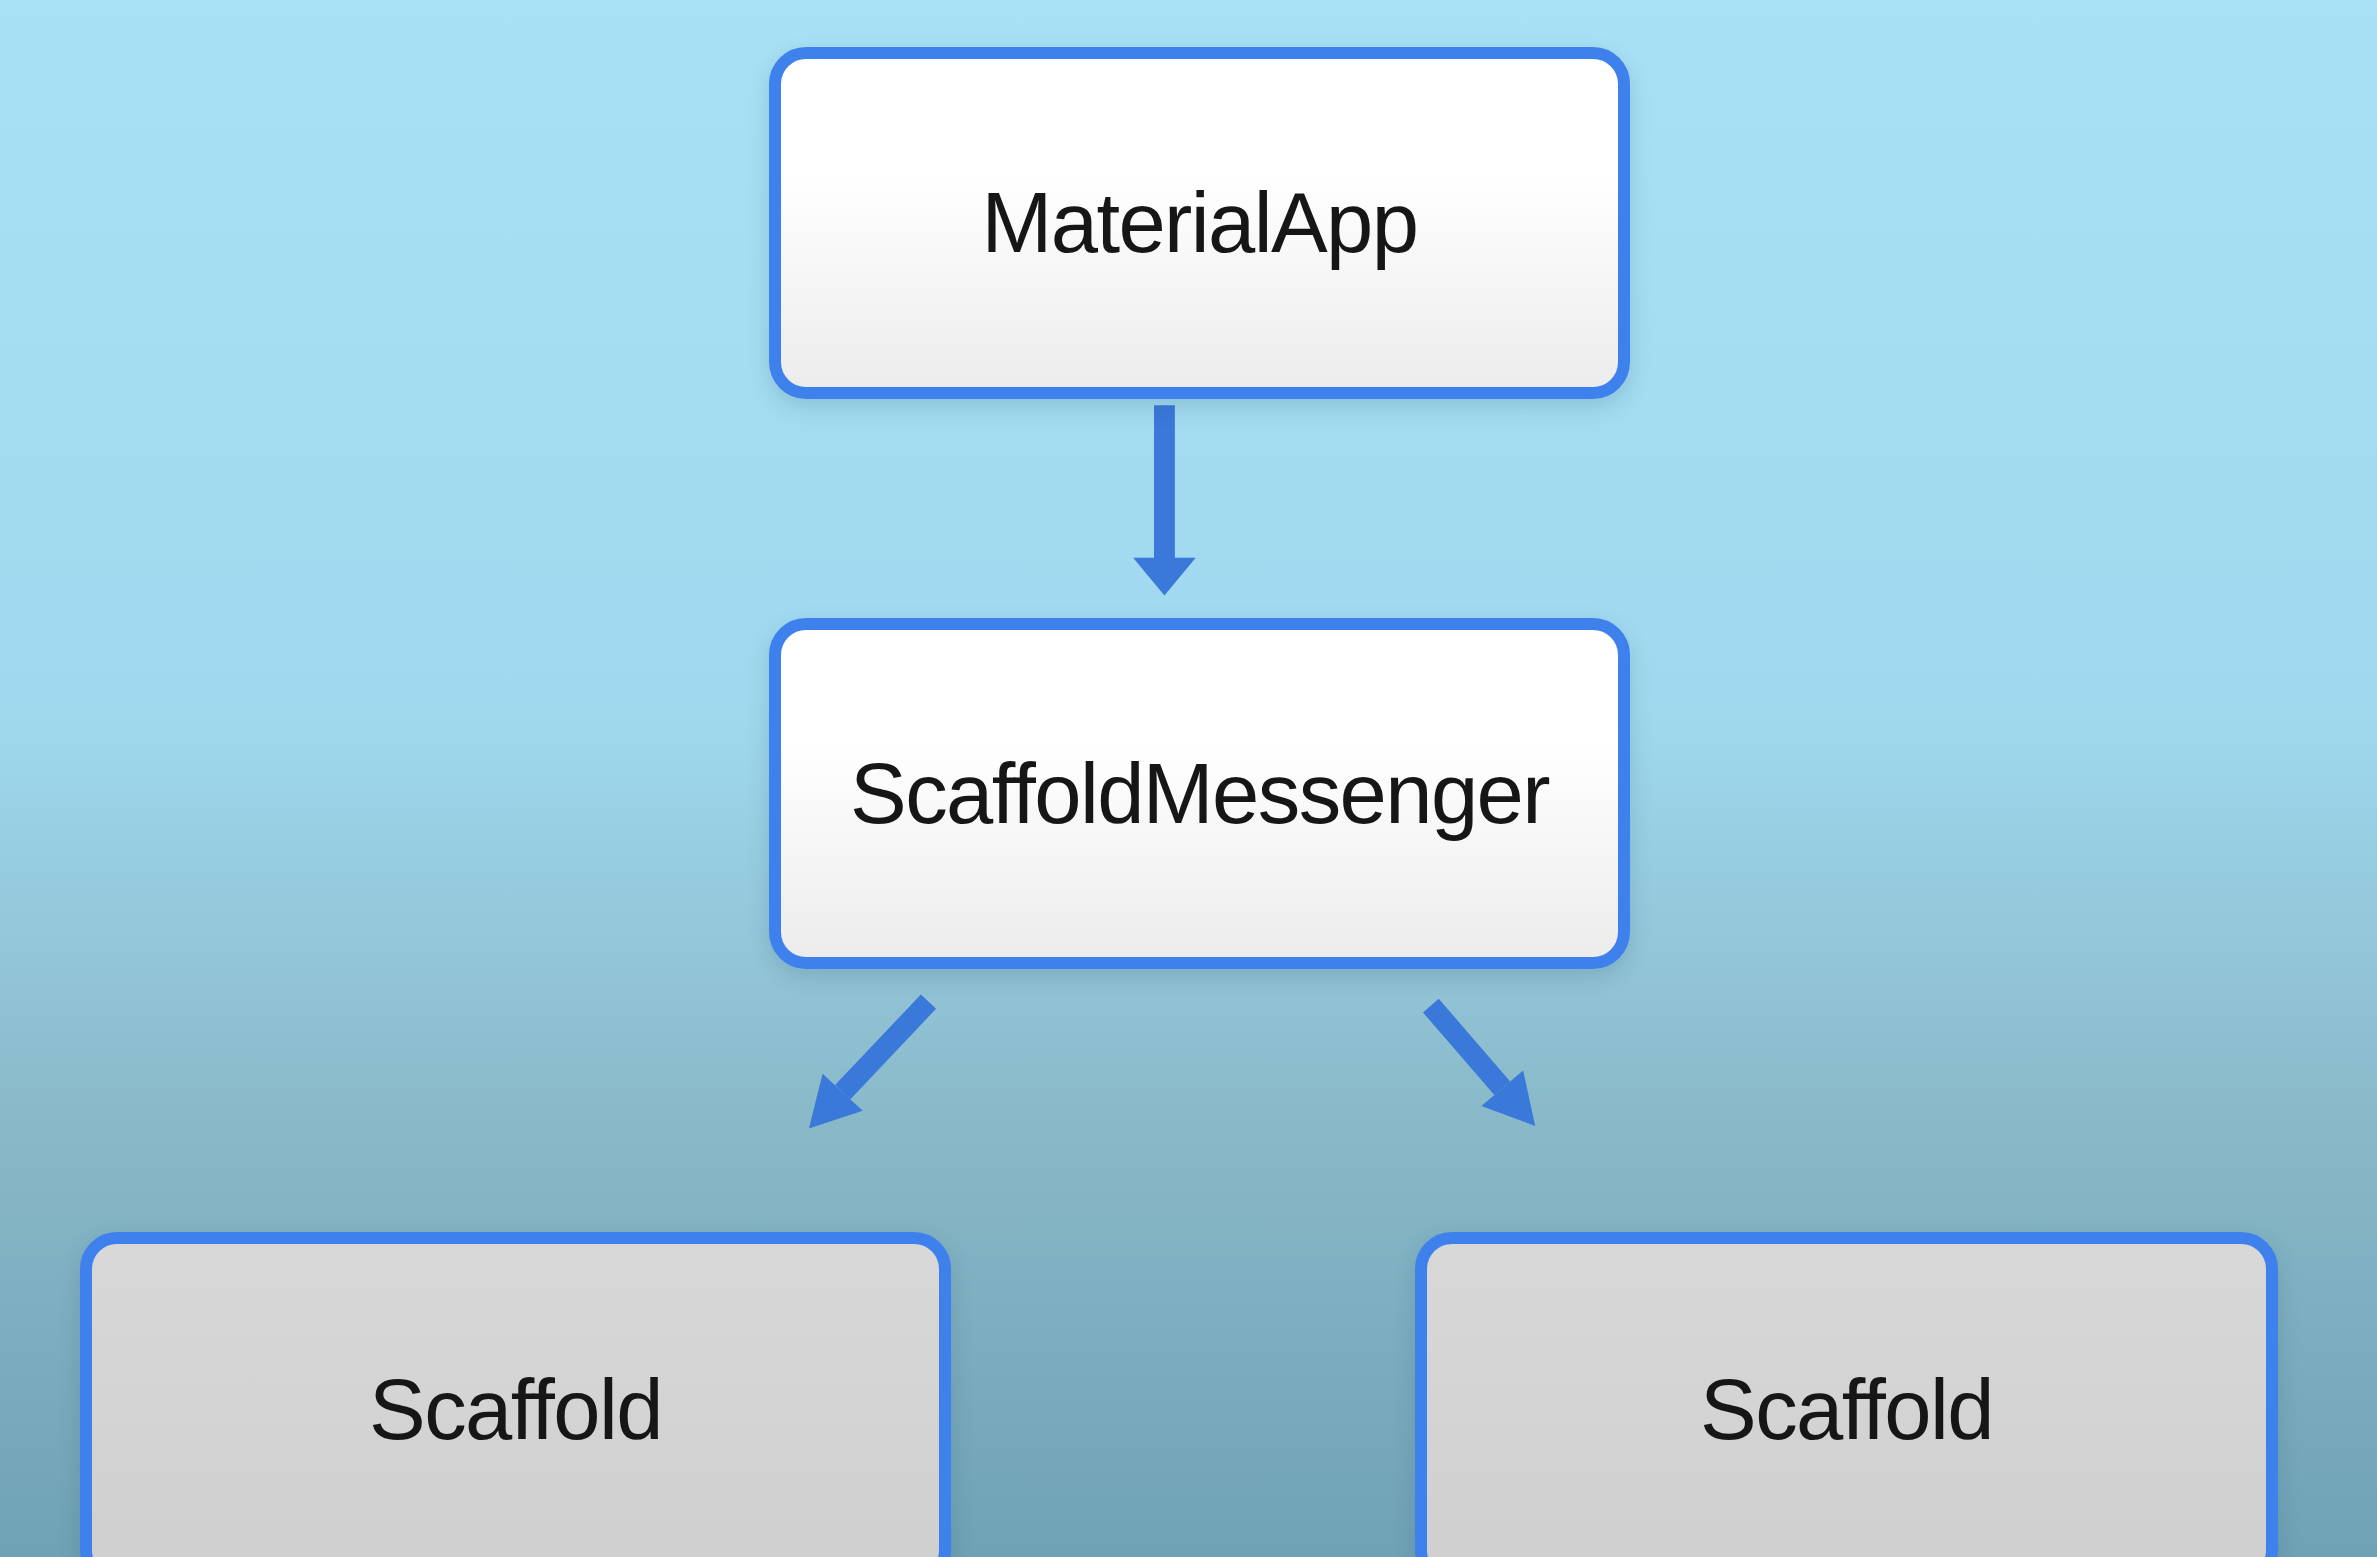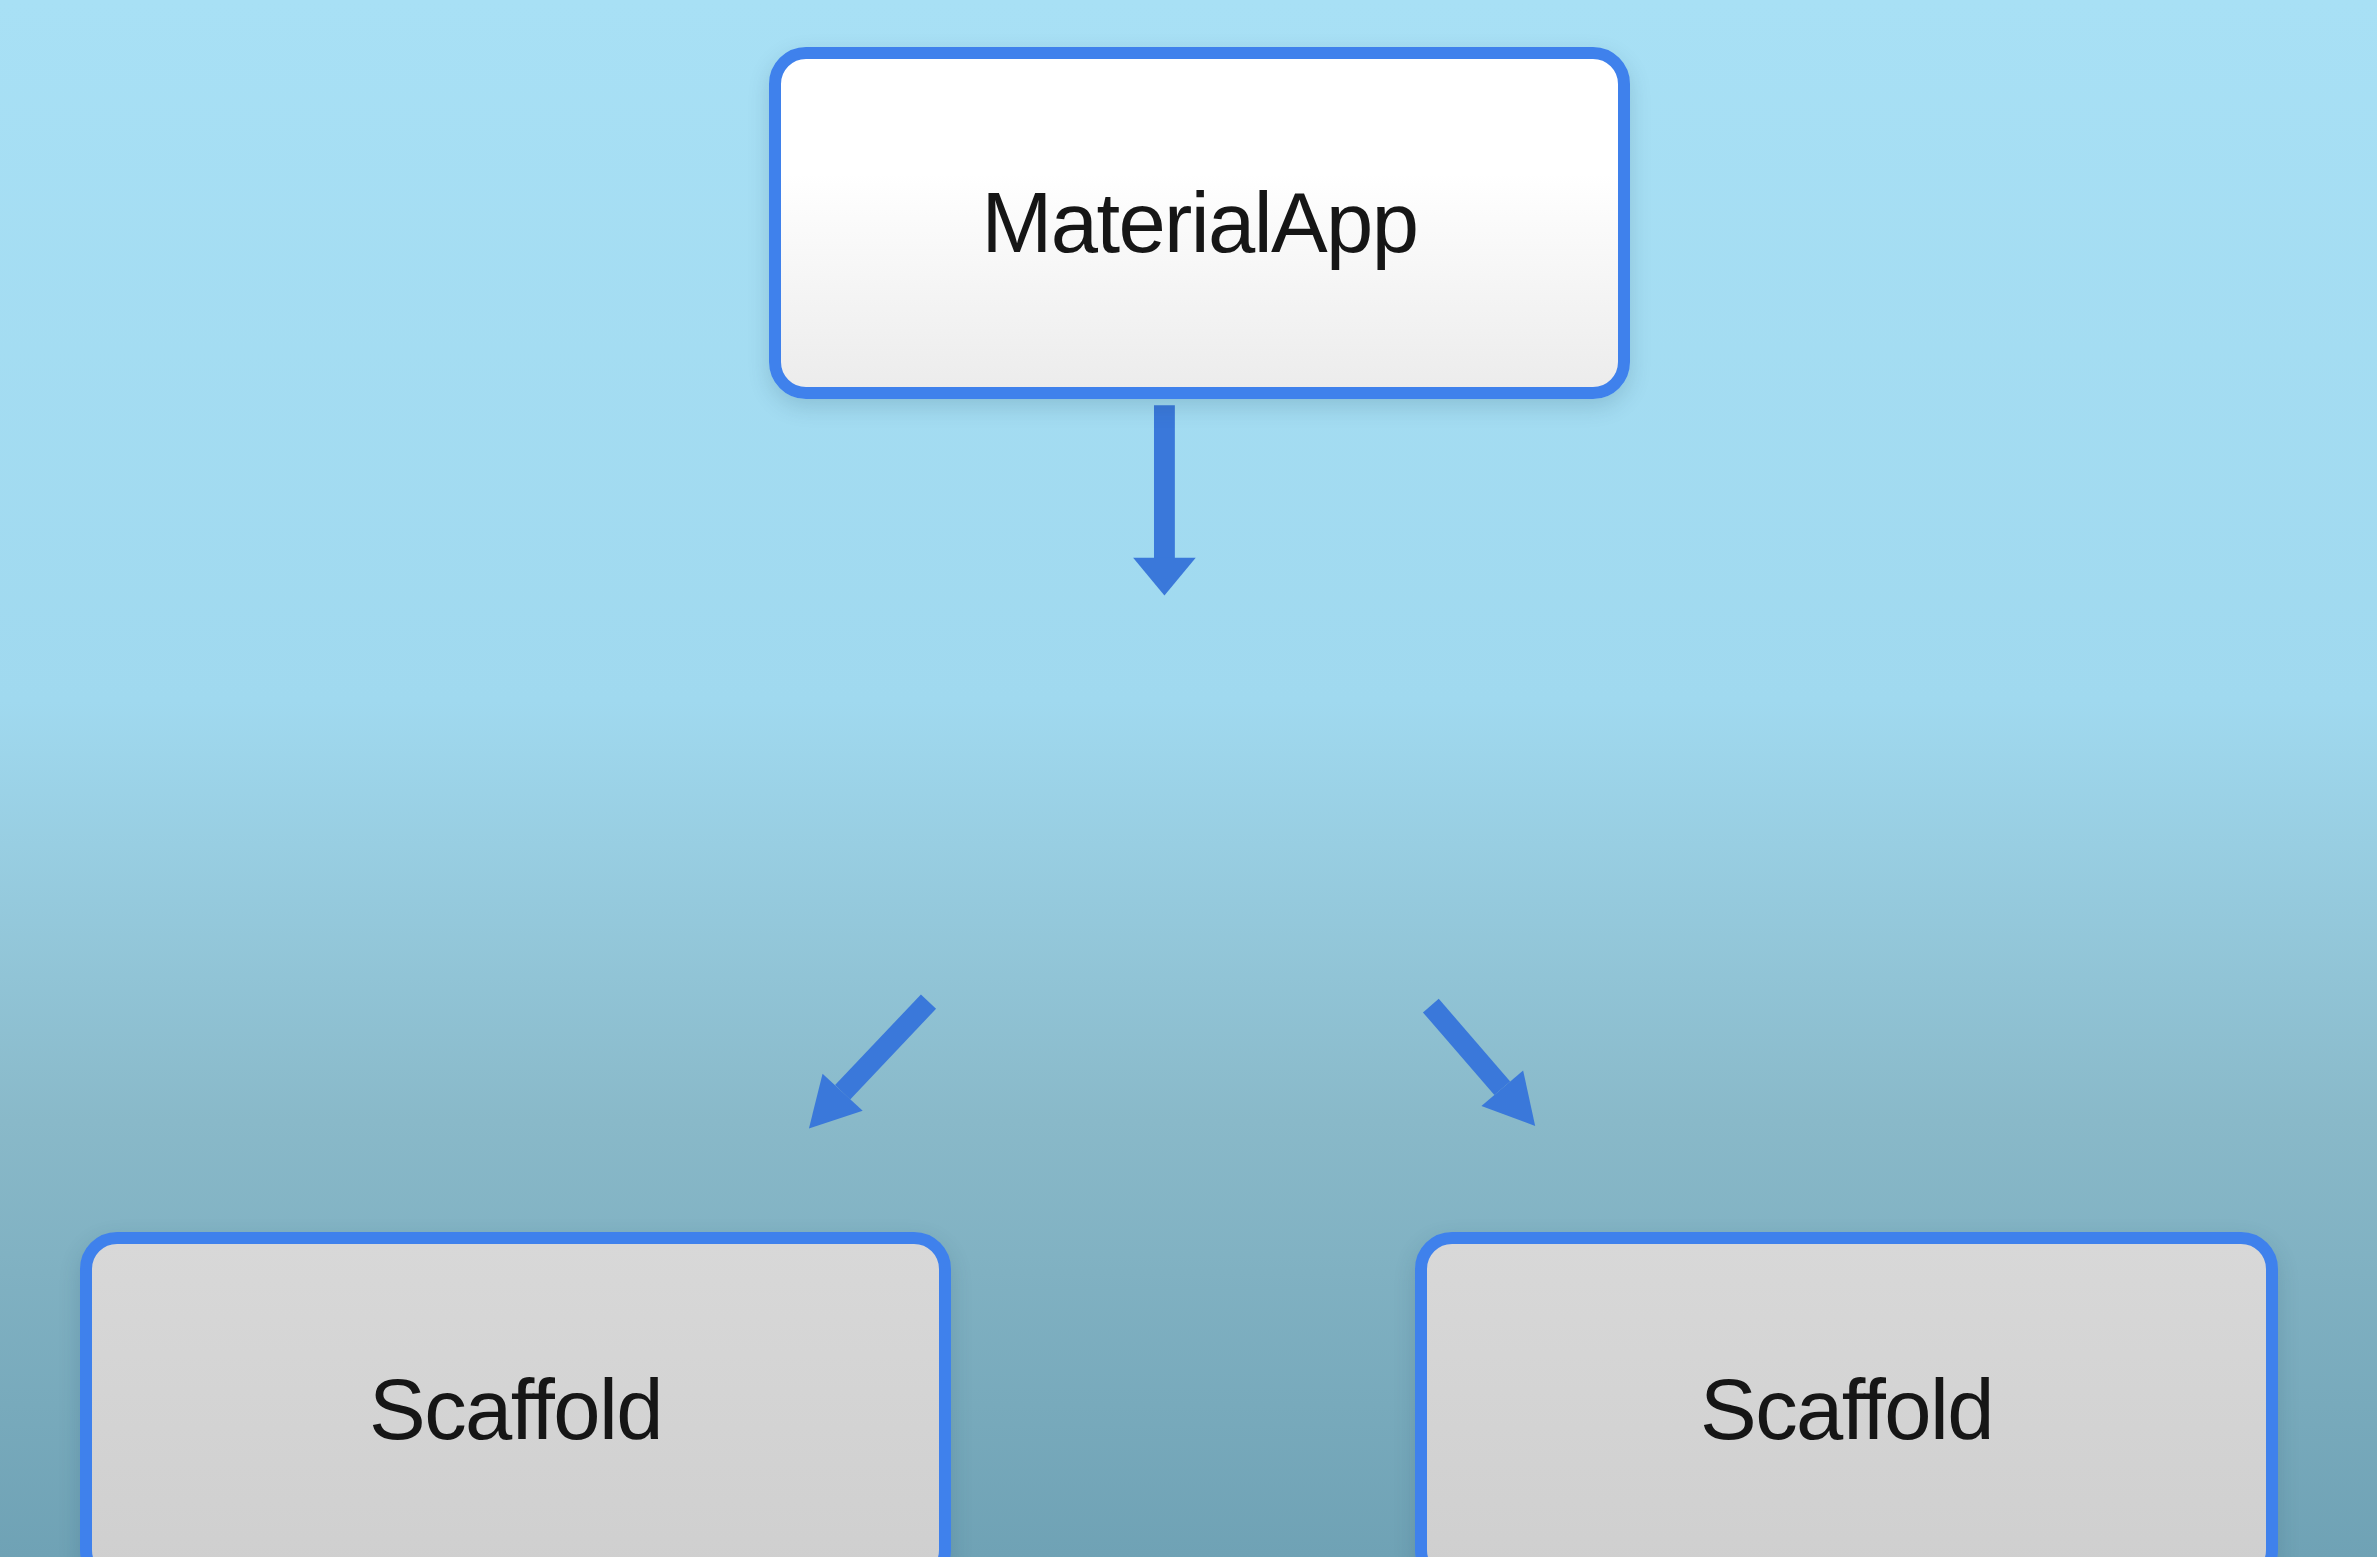--- a/index.html
+++ b/index.html
@@ -83,20 +83,23 @@
     <g>
       <line x1="1783" y1="1253" x2="1872" y2="1356"></line>
       <polygon points="1913,1403 1898,1334 1846,1378"></polygon>
     </g>
   </svg>
 
   <div class="node node-white" id="node-materialapp">
     <span>MaterialApp</span>
   </div>
 
+  <div class="node node-white" id="node-scaffoldmessenger">
+    <span>ScaffoldMessenger</span>
+  </div>
 
   <div class="node node-gray" id="node-scaffold-left">
     <span>Scaffold</span>
   </div>
 
   <div class="node node-gray" id="node-scaffold-right">
     <span>Scaffold</span>
   </div>
 
 </div>

